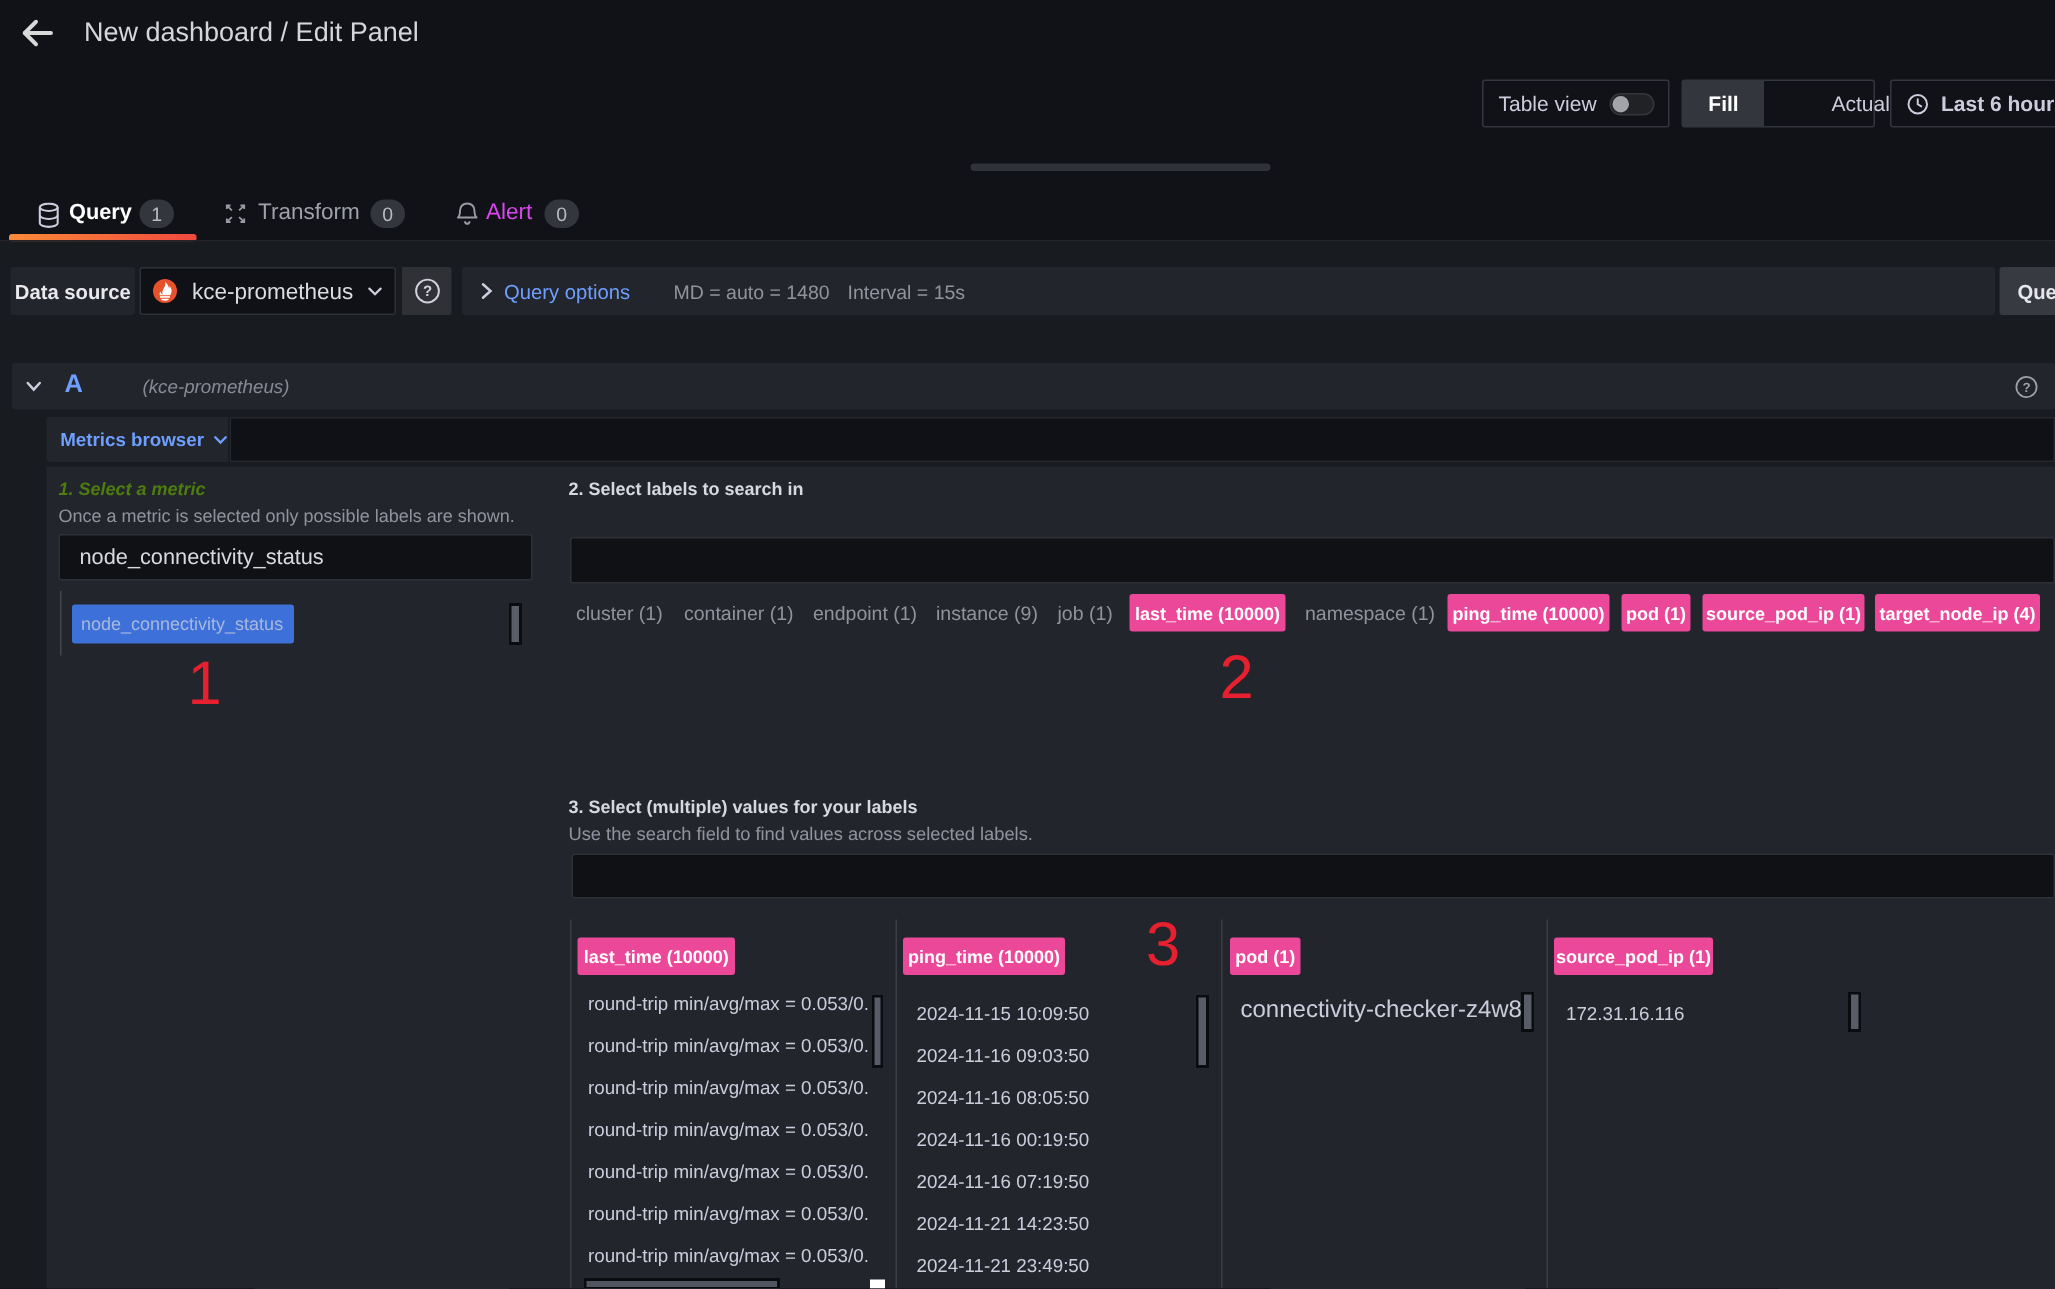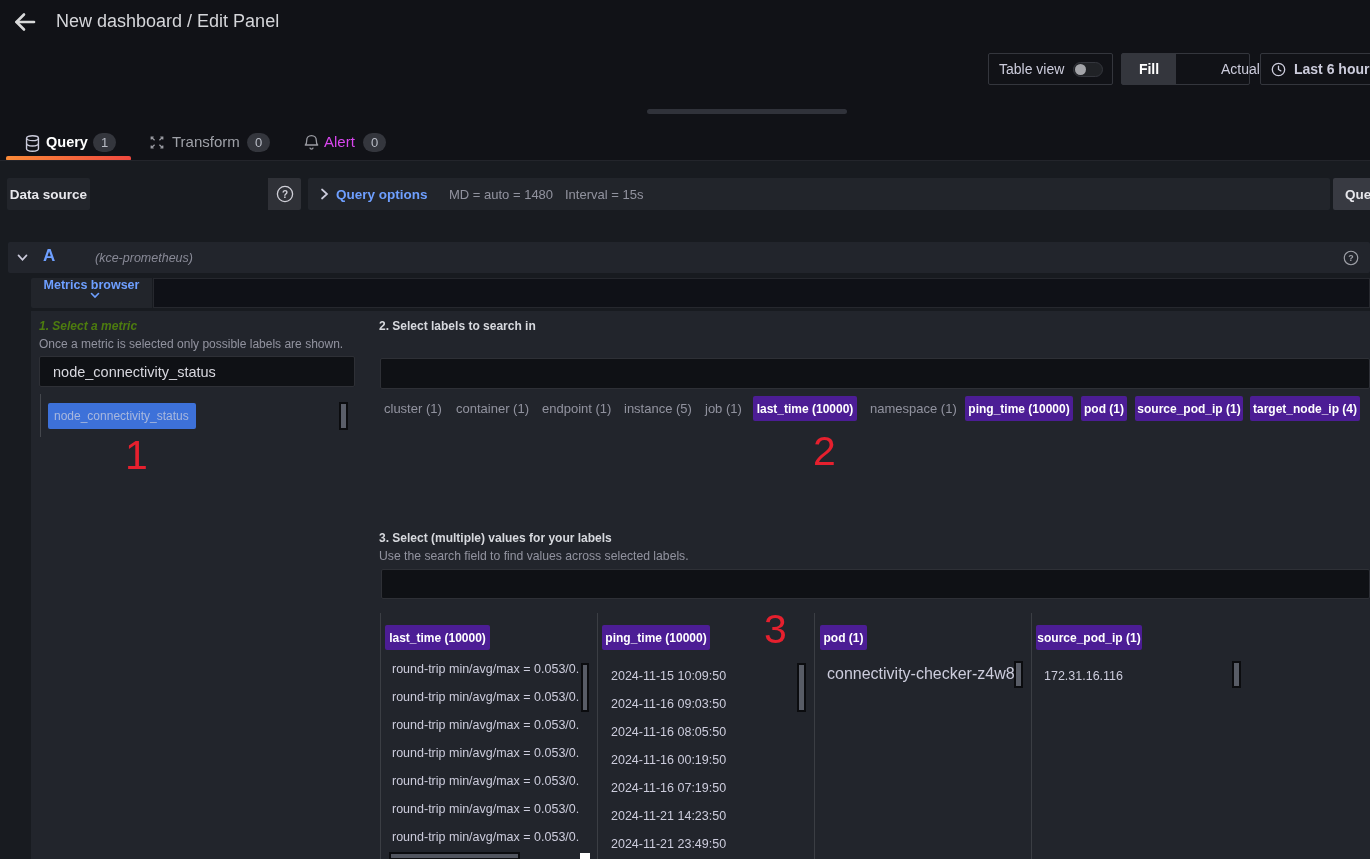--- a/index.html
+++ b/index.html
@@ -1,21 +1,21 @@
 <!DOCTYPE html>
 <html><head>
 <meta charset="utf-8">
 <style>
 * { margin:0; padding:0; box-sizing:border-box; }
 html,body { width:1370px; height:859px; background:#111217; overflow:hidden;
   font-family:"Liberation Sans", sans-serif; }
 .abs { position:absolute; }
 #stage { position:relative; width:1370px; height:859px; background:#111217; }
 .dim { color:rgba(204,204,220,0.65); }
-.chip { background:#4c1d95; color:#fff; font-weight:bold; font-size:12px;
+.chip { background:#ec4899; color:#fff; font-weight:bold; font-size:12px;
   border-radius:2px; display:inline-flex; align-items:center; justify-content:center;
   height:25px; white-space:nowrap; }
 </style>
 </head>
 <body>
 <div id="stage">
 
 <svg class="abs" style="left:14px;top:12px" width="22" height="20" viewBox="0 0 22 20">
   <path d="M2.5 10 H20" stroke="#d8d9da" stroke-width="2.6" stroke-linecap="round"></path>
   <path d="M10 2.5 L2.5 10 L10 17.5" stroke="#d8d9da" stroke-width="2.6" fill="none" stroke-linecap="round" stroke-linejoin="round"></path>
@@ -61,49 +61,61 @@
   </svg>
   <span class="abs" style="left:324px;top:5px;font-size:15px;color:#d946ef;">Alert</span>
   <span class="abs" style="left:363px;top:5px;width:23px;height:19px;background:#34363d;border-radius:10px;text-align:center;line-height:19px;font-size:13px;color:#b9bcc6;">0</span>
 </div>
 <div class="abs" style="left:6px;top:156px;width:125px;height:5px;border-radius:2px;background:linear-gradient(90deg,#fa8a38,#f0493f);"></div>
 <div class="abs" style="left:0;top:160px;width:1370px;height:1px;background:#23252b;"></div>
 
 <div class="abs" style="left:0;top:161px;width:1370px;height:698px;background:#181b20;"></div>
 
 <div class="abs" style="left:7px;top:178px;width:83px;height:32px;background:#22252b;border-radius:2px;display:flex;align-items:center;justify-content:center;font-size:13.5px;font-weight:bold;color:#e8e8ed;">Data source</div>
+<div class="abs" style="left:93px;top:178px;width:171px;height:32px;background:#0f1116;border:1px solid #2e3036;border-radius:2px;display:flex;align-items:center;">
+  <svg style="margin-left:8px;" width="16" height="16" viewBox="0 0 16 16">
+    <circle cx="8" cy="8" r="8" fill="#e6522c"></circle>
+    <path d="M8 1.9 c.5 1 .3 2.1-.2 3.1 -.5 1.1-1.2 2-1.5 3.1 -.2.9-.1 1.9.4 2.6 -.9-.4-1.6-1.3-1.8-2.3 -.5.7-.6 1.5-.4 2.4 H11.4 c.7-.8 1-1.8 1-2.9 0-1.3-.6-2.4-1.4-3.3 .1.6 0 1.2-.3 1.7 -.4-1.9-1.5-3.3-2.7-4.4 z" fill="#fff"></path>
+    <rect x="4.7" y="11.4" width="6.6" height="1.1" fill="#fff"></rect>
+    <path d="M5.6 13.2 h4.8 v.8 c-.7.3-1.5.5-2.4.5 s-1.7-.2-2.4-.5 z" fill="#fff"></path>
+  </svg>
+  <span style="font-size:15px;color:#dcdce2;margin-left:10px;">kce-prometheus</span>
+  <svg style="margin-left:9px;" width="10" height="7" viewBox="0 0 12 8">
+        <path d="M1.5 1.5 L6 6 L10.5 1.5" stroke="#ccccdc" stroke-width="1.8" fill="none" stroke-linecap="round"></path>
+      </svg>
+</div>
 <div class="abs" style="left:268px;top:178px;width:33px;height:32px;background:#2f3137;border-radius:0 2px 2px 0;display:flex;align-items:center;justify-content:center;">
   <svg width="18" height="18" viewBox="0 0 18 18">
         <circle cx="9" cy="9" r="7.6" stroke="#d0d0d8" stroke-width="1.3" fill="none"></circle>
         <text x="9" y="12.6" text-anchor="middle" font-size="10" font-weight="bold" fill="#d0d0d8" font-family="Liberation Sans">?</text>
       </svg>
 </div>
 <div class="abs" style="left:308px;top:178px;width:1022px;height:32px;background:#22252b;border-radius:2px;">
   <svg class="abs" style="left:12px;top:10px;" width="9" height="12" viewBox="0 0 8 12">
         <path d="M1.5 1.5 L6.5 6 L1.5 10.5" stroke="#ccccdc" stroke-width="1.7" fill="none" stroke-linecap="round"></path>
       </svg>
-  <span class="abs" style="left:28px;top:9px;font-size:13.5px;font-weight:bold;color:#6e9fff;">Query options</span>
+  <span class="abs" style="left:28px;top:9px;font-size:13.5px;font-weight:normal;color:#6e9fff;">Query options</span>
   <span class="abs" style="left:141px;top:9px;font-size:13px;color:rgba(204,204,220,0.65);">MD = auto = 1480</span>
   <span class="abs" style="left:257px;top:9px;font-size:13px;color:rgba(204,204,220,0.65);">Interval = 15s</span>
 </div>
 <div class="abs" style="left:1333px;top:178px;width:60px;height:32px;background:#383a42;border-radius:2px;display:flex;align-items:center;padding-left:12px;font-size:13.5px;font-weight:bold;color:#e6e6eb;">Que</div>
 
 <div class="abs" style="left:8px;top:242px;width:1362px;height:31px;background:#22252c;border-radius:2px;">
   <svg class="abs" style="left:9px;top:12px" width="11" height="8" viewBox="0 0 12 9">
         <path d="M1.5 1.5 L6 6.5 L10.5 1.5" stroke="#ccccdc" stroke-width="1.9" fill="none" stroke-linecap="round"></path>
       </svg>
   <span class="abs" style="left:35px;top:4px;font-size:17px;font-weight:bold;color:#6e9fff;">A</span>
   <span class="abs" style="left:87px;top:9px;font-size:12.5px;font-style:italic;color:rgba(204,204,220,0.6);">(kce-prometheus)</span>
   <svg class="abs" style="left:1335px;top:8px" width="16" height="16" viewBox="0 0 18 18">
         <circle cx="9" cy="9" r="7.6" stroke="#9fa1a8" stroke-width="1.3" fill="none"></circle>
         <text x="9" y="12.6" text-anchor="middle" font-size="10" font-weight="bold" fill="#9fa1a8" font-family="Liberation Sans">?</text>
       </svg>
 </div>
 
-<div class="abs" style="left:31px;top:278px;width:121px;height:30px;background:#22252b;border-radius:2px 0 0 2px;display:flex;align-items:center;justify-content:flex-start;flex-direction:column;">
+<div class="abs" style="left:31px;top:278px;width:121px;height:30px;background:#22252b;border-radius:2px 0 0 2px;display:flex;align-items:center;justify-content:flex-end;">
   <span style="font-size:12.5px;font-weight:bold;color:#6e9fff;">Metrics browser</span>
   <svg style="margin-left:6px;" width="10" height="7" viewBox="0 0 10 7">
         <path d="M1.5 1.5 L5 5 L8.5 1.5" stroke="#6e9fff" stroke-width="1.6" fill="none" stroke-linecap="round"></path>
       </svg>
 </div>
 <div class="abs" style="left:153px;top:278px;width:1217px;height:30px;background:#0f1117;border:1px solid #26282e;"></div>
 
 <div class="abs" style="left:31px;top:311px;width:1339px;height:548px;background:#22252c;"></div>
 
 <div class="abs" style="left:39px;top:319px;font-size:12px;font-weight:bold;color:#4d7c0f;font-style:italic;">1. Select a metric</div>
@@ -118,21 +130,21 @@
 <div class="abs" style="left:339px;top:402px;width:9px;height:28px;background:#5a5e69;border:2px solid #0b0c0f;"></div>
 <div class="abs" style="left:125px;top:432px;font-size:41px;font-family:'Liberation Sans',sans-serif;color:#e6202e;">1</div>
 
 <div class="abs" style="left:379px;top:319px;font-size:12px;font-weight:bold;color:#d7d9de;">2. Select labels to search in</div>
 <div class="abs" style="left:380px;top:358px;width:990px;height:31px;background:#0f1115;border:1px solid #2e3036;border-radius:2px;"></div>
 
 <div class="abs" style="left:0px;top:396px;width:1370px;height:26px;">
   <span class="abs dim" style="left:384px;top:5px;font-size:13px;">cluster (1)</span>
   <span class="abs dim" style="left:456px;top:5px;font-size:13px;">container (1)</span>
   <span class="abs dim" style="left:542px;top:5px;font-size:13px;">endpoint (1)</span>
-  <span class="abs dim" style="left:624px;top:5px;font-size:13px;">instance (5)</span>
+  <span class="abs dim" style="left:624px;top:5px;font-size:13px;">instance (9)</span>
   <span class="abs dim" style="left:705px;top:5px;font-size:13px;">job (1)</span>
   <span class="chip abs" style="left:753px;top:0;width:104px;">last_time (10000)</span>
   <span class="abs dim" style="left:870px;top:5px;font-size:13px;">namespace (1)</span>
   <span class="chip abs" style="left:965px;top:0;width:108px;">ping_time (10000)</span>
   <span class="chip abs" style="left:1081px;top:0;width:46px;">pod (1)</span>
   <span class="chip abs" style="left:1135px;top:0;width:108px;">source_pod_ip (1)</span>
   <span class="chip abs" style="left:1250px;top:0;width:110px;">target_node_ip (4)</span>
 </div>
 <div class="abs" style="left:813px;top:428px;font-size:41px;font-family:'Liberation Sans',sans-serif;color:#e6202e;">2</div>
 

